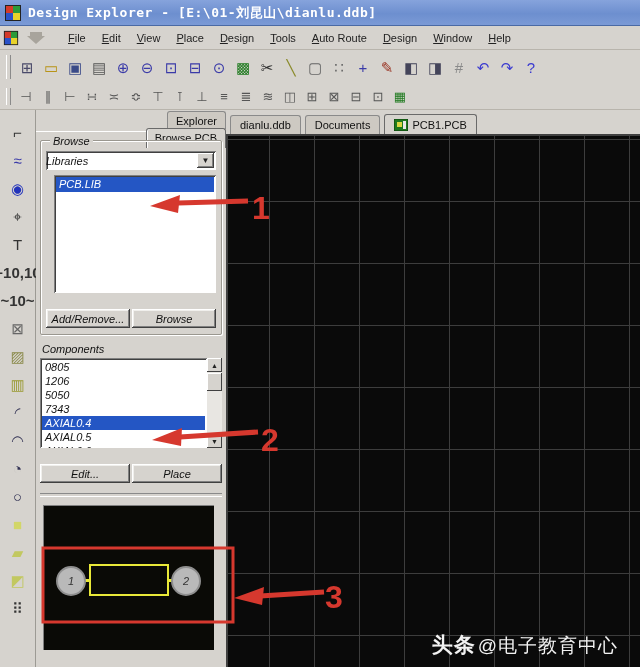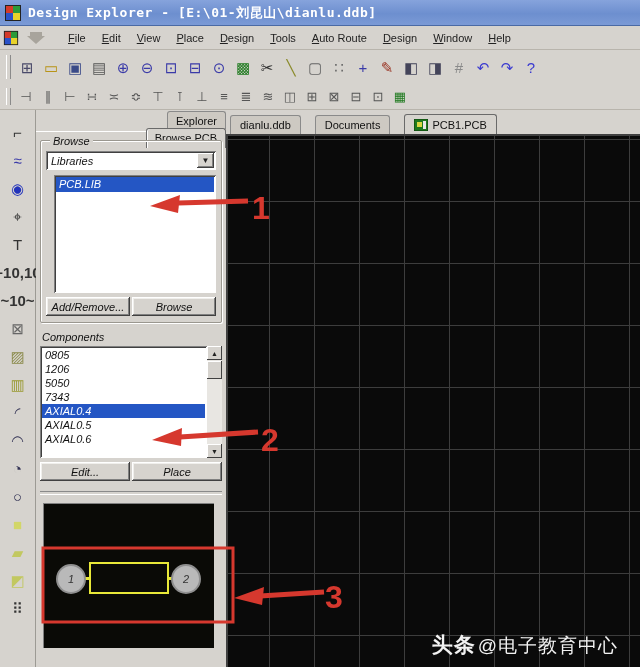--- a/index.html
+++ b/index.html
@@ -81,37 +81,37 @@
     position:relative;top:-8px;left:4px;background:#d6d3ce;display:inline-block;padding:0 3px;
   }
   .sunken{
     background:#fff;
     box-shadow:inset 1px 1px 0 #808080, inset -1px -1px 0 #fff, inset 2px 2px 0 #404040;
     border:none;box-sizing:border-box;
   }
   .dropdown{
     margin-top:-4px;height:19px;display:flex;align-items:center;position:relative;
   }
-  .dropdown .ddvalue{flex:1;padding-left:5px;}
+  .dropdown .ddvalue{flex:1;}
   .ddbtn{
     width:17px;height:15px;margin-right:2px;background:#d6d3ce;
     display:flex;align-items:center;justify-content:center;font-size:8px;color:#222;
     box-shadow:inset -1px -1px 0 #404040, inset 1px 1px 0 #fff, inset -2px -2px 0 #808080;
   }
   .listbox{margin-top:5px;height:118px;padding:2px;overflow:hidden;margin-left:8px;}
   .lrow{height:15px;line-height:15px;padding-left:3px;white-space:nowrap;cursor:default;}
   .lrow.selected{background:#2456c4;color:#fff;}
-  .btnrow{display:flex;gap:2px;margin-top:4px;text-align:center;}
+  .btnrow{display:flex;gap:2px;margin-top:16px;text-align:center;}
   .btn{
     flex:1;height:19px;background:#d6d3ce;display:flex;align-items:center;justify-content:center;
     box-shadow:inset -1px -1px 0 #404040, inset 1px 1px 0 #fff, inset -2px -2px 0 #808080, inset 2px 2px 0 #f0efec;
     cursor:default;white-space:nowrap;
   }
   .section-label{margin:8px 0 3px 2px;}
-  .complist-wrap{display:flex;height:112px;}
+  .complist-wrap{display:flex;height:90px;}
   .complist{flex:1;padding:2px;overflow:hidden;}
   .complist .lrow{height:14px;line-height:14px;}
   .scrollbar{width:15px;display:flex;flex-direction:column;background:#e8e6e2;
     box-shadow:inset 0 1px 0 #808080, inset 0 -1px 0 #808080;}
   .sbtn{
     height:14px;background:#d6d3ce;display:flex;align-items:center;justify-content:center;
     font-size:7px;color:#222;
     box-shadow:inset -1px -1px 0 #404040, inset 1px 1px 0 #fff;
   }
   .sthumb{height:18px;background:#d6d3ce;margin-top:1px;
@@ -136,21 +136,21 @@
   }
   .flead{position:absolute;top:74px;height:3px;background:#e8e838;}
   .flead.l1{left:40px;width:8px;}
   .flead.l2{right:40px;width:8px;}
   
   .editor{position:absolute;left:226px;top:110px;width:414px;height:557px;background:#d6d3ce;}
   .doctabs{height:24px;display:flex;align-items:flex-end;padding-left:4px;}
   .doctab{
     padding:3px 9px 3px 9px;border:1px solid #8a8a8a;border-bottom:none;
     border-top-left-radius:3px;border-top-right-radius:3px;background:#cdc9c2;
-    margin-right:14px;cursor:default;display:flex;align-items:center;gap:4px;white-space:nowrap;
+    margin-right:4px;cursor:default;display:flex;align-items:center;gap:4px;white-space:nowrap;
   }
   .doctab.active{background:#d6d3ce;border-color:#6a6a6a;padding-top:4px;}
   .doctab .doc-icon{display:none;}
   .doctab.has-icon .doc-icon{display:inline-block;}
   .canvas{
     position:absolute;left:0;top:24px;width:414px;height:533px;
     background-color:#0a0a0a;
     background-image:
       linear-gradient(to right,#3d3d3d 1px,transparent 1px),
       linear-gradient(to bottom,#3d3d3d 1px,transparent 1px);

